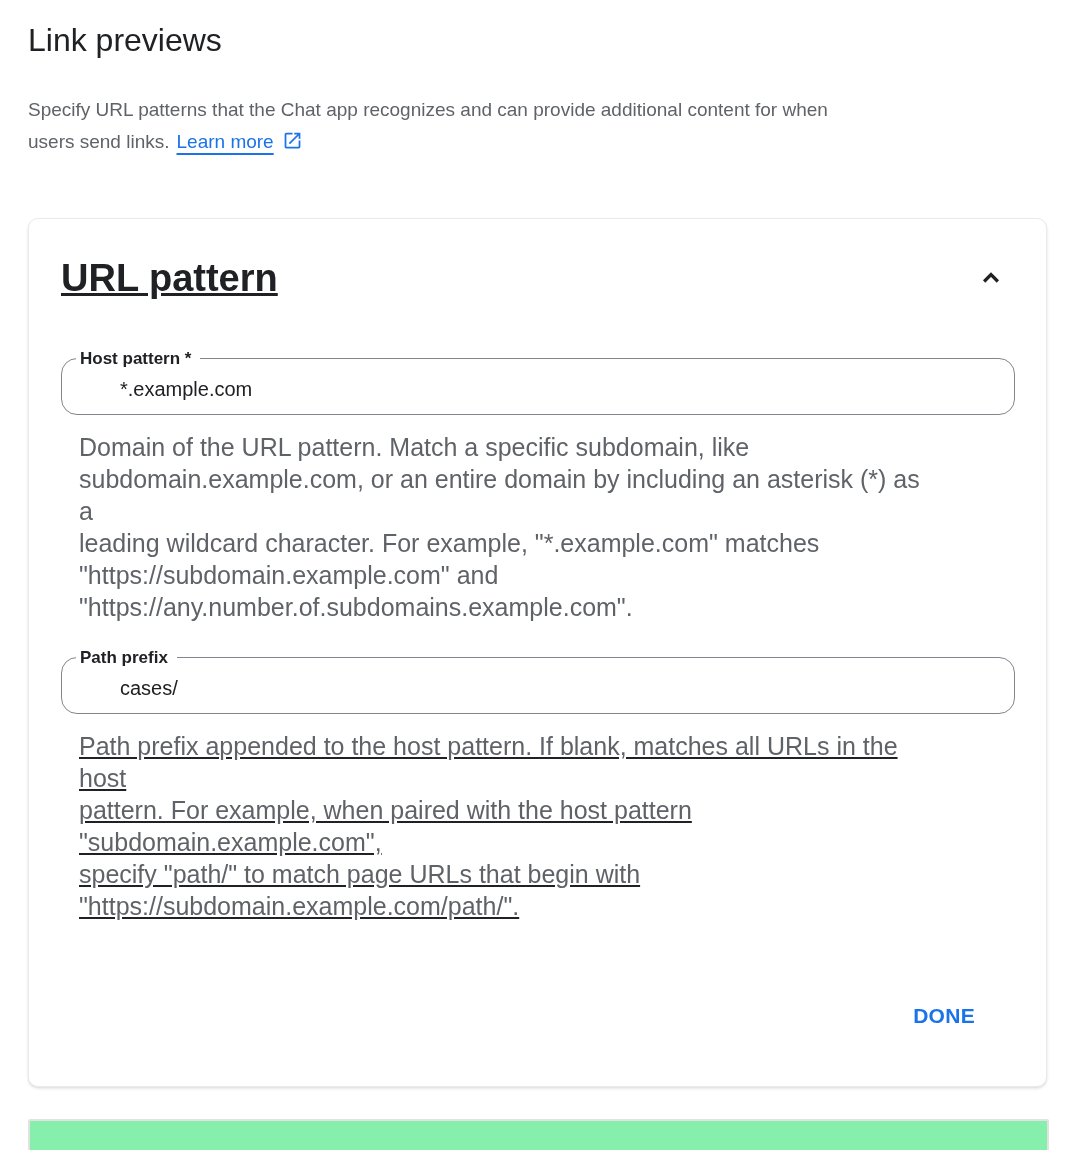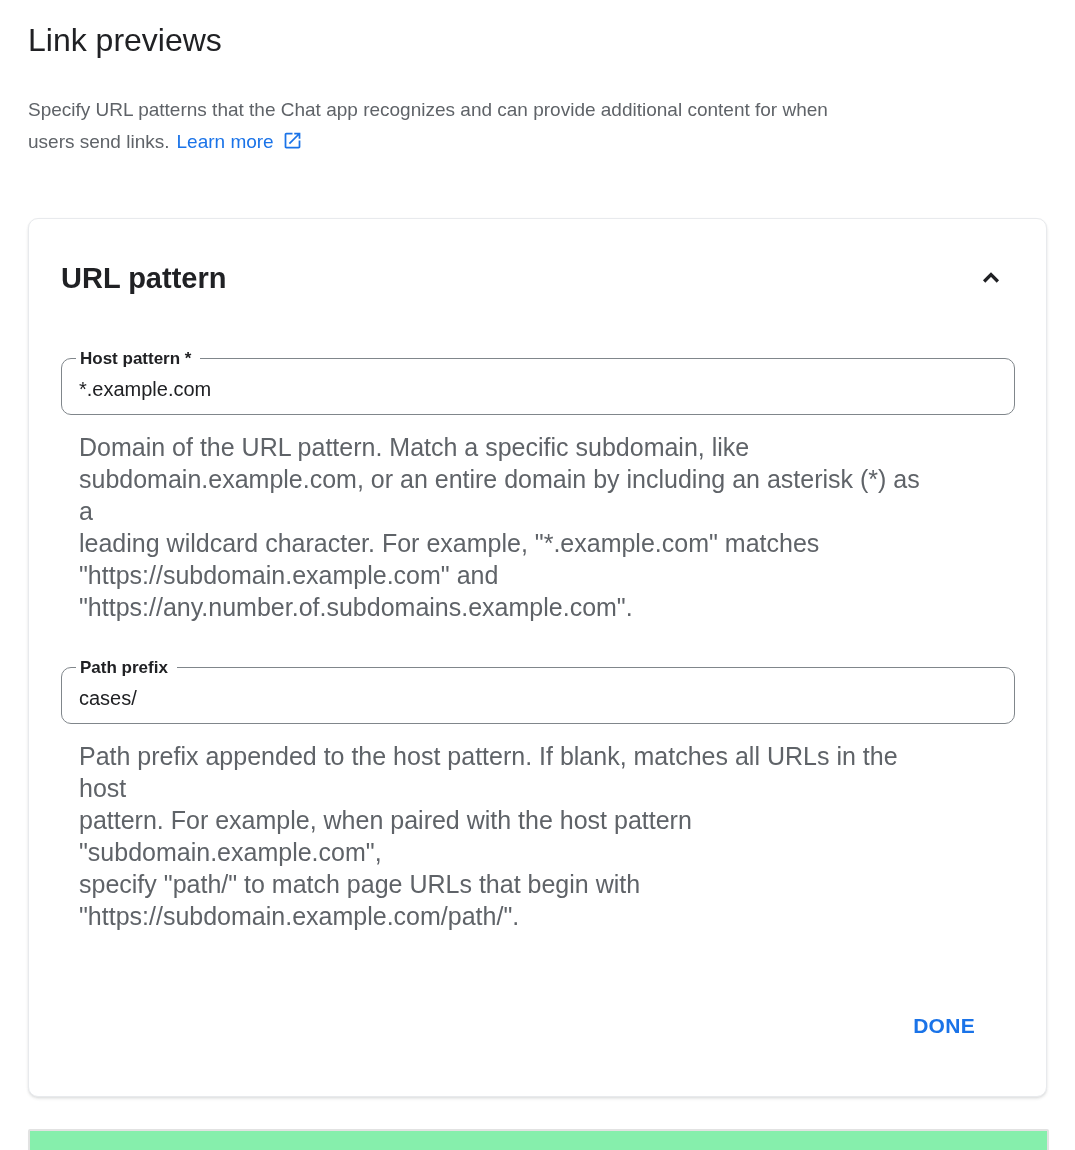--- a/index.html
+++ b/index.html
@@ -26,20 +26,21 @@
   }
   .page-desc{
     margin:34px 0 0 0;
     font-size:19px;line-height:32px;
     color:var(--text-secondary);
     max-width:1015px;
     white-space:pre-line;
   }
   .learn-more{
     color:var(--accent);
+    text-decoration:underline;
     text-decoration-thickness:2px;
     text-underline-offset:5px;
     margin-left:7px;
     cursor:pointer;
     white-space:nowrap;
   }
   .ext-icon{vertical-align:-3px;margin-left:8px;}
 
   
   .card{
@@ -51,39 +52,41 @@
     box-shadow:0 2px 3px rgba(60,64,67,.10), 0 1px 2px rgba(60,64,67,.08);
     padding:0 33px 56px 32px;
   }
   .card-header{
     margin-top:36px;
     display:flex;align-items:center;justify-content:space-between;
     height:46px;
   }
   .card-title{
     margin:0;
-    font-size:29px;line-height:40px;font-weight:600;
+    font-size:38px;line-height:40px;font-weight:600;
     color:var(--text-primary);
+    text-decoration:underline;
   }
   .collapse-btn{
     width:44px;height:44px;
     border:none;background:transparent;padding:0;
     display:flex;align-items:center;justify-content:center;
     cursor:pointer;color:var(--text-primary);
   }
 
   .field-group1{margin-top:57px;}
-  .field-group2{margin-top:44px;}
+  .field-group2{margin-top:34px;text-decoration:underline;}
 
   .outlined-field{
     position:relative;
     width:954px;height:57px;
     border:1px solid var(--field-border);
-    border-radius:10px;
+    border-radius:16px;
     background:#fff;
+    padding-left:41px;
   }
   .outlined-field .field-label{
     position:absolute;top:-11px;left:14px;
     background:#fff;
     padding:0 9px 0 4px;
     font-size:17px;line-height:21px;font-weight:600;
     color:var(--text-primary);
   }
   .outlined-field input{
     width:100%;height:100%;

